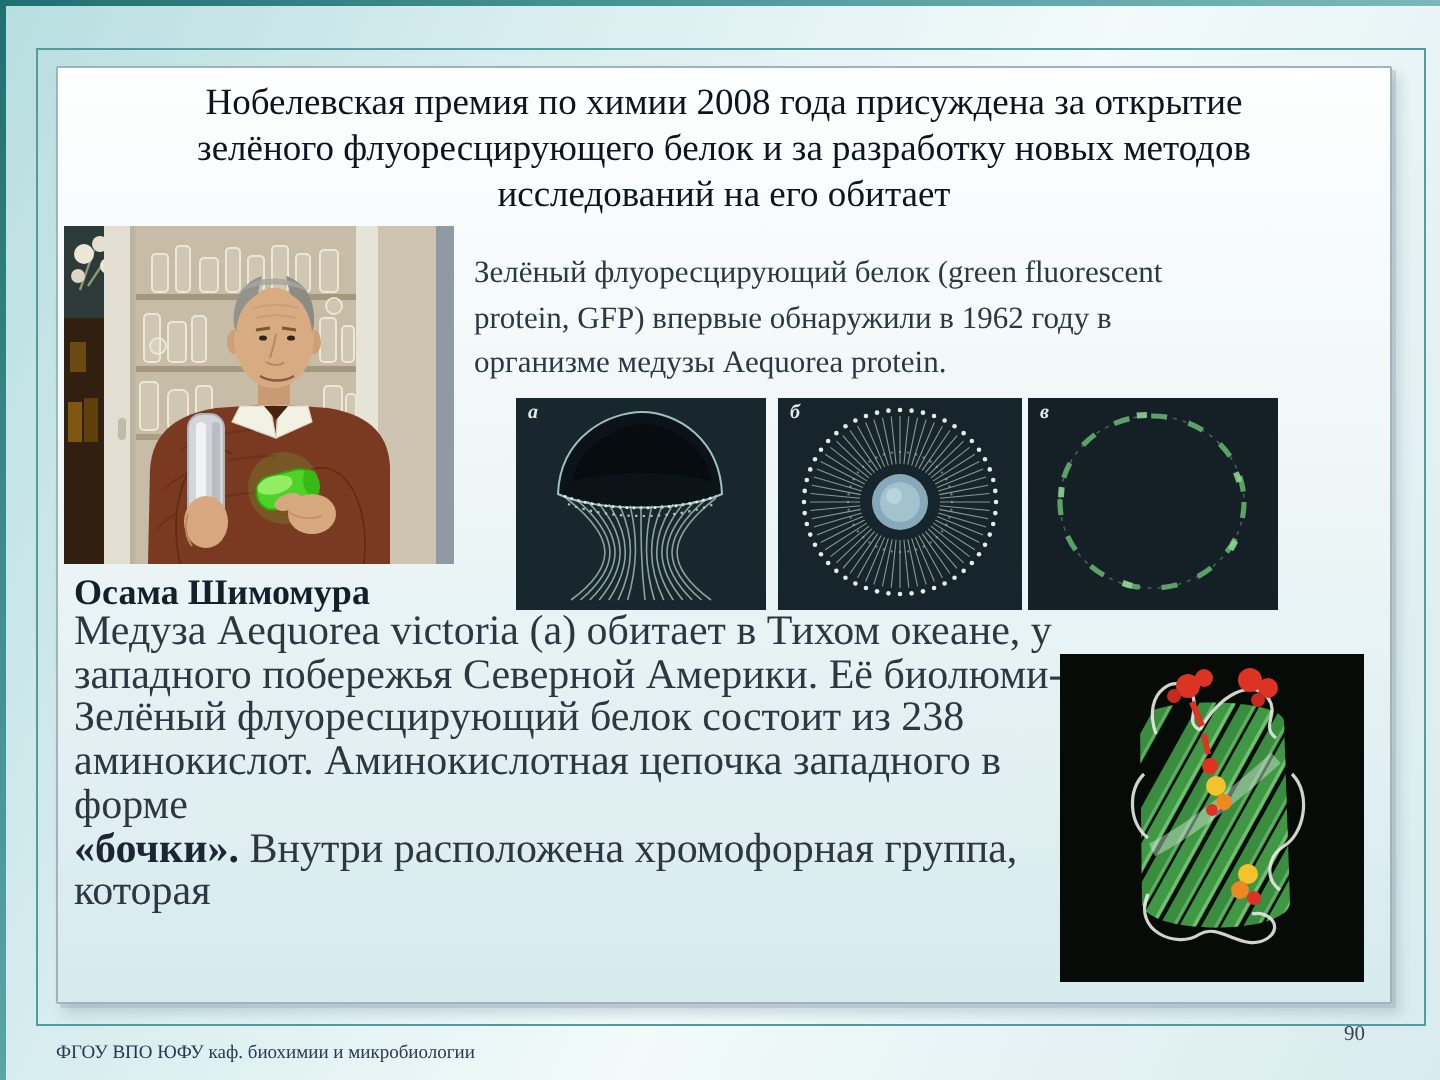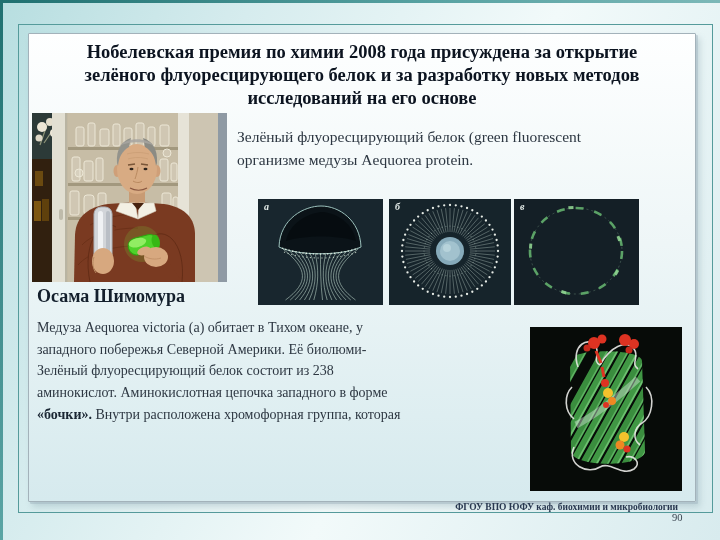--- a/index.html
+++ b/index.html
@@ -10,53 +10,53 @@
     background:linear-gradient(90deg,#1f7070,#57a2a2 60%,#7cb8b8);}
   .edge-left{position:absolute;top:0;left:0;width:3px;height:540px;
     background:linear-gradient(180deg,#1f7070,#5ba5a5);}
   .outer-frame{position:absolute;left:18px;top:24px;width:693px;height:487px;
     border:1px solid #559b9b;}
   .content-box{position:absolute;left:28px;top:33px;width:666px;height:467px;
     border:1px solid #a3b2ba;border-radius:1px;
     background:linear-gradient(180deg,#feffff 0%,#eef6f7 45%,#d6eaee 100%);
     box-shadow:2px 2px 0 rgba(160,180,190,.45),4px 5px 6px rgba(120,150,160,.3);}
   .title{position:absolute;top:7px;left:0;width:100%;text-align:center;
-    font-weight:bold;font-size:18.5px;line-height:23.2px;color:#0c1420;}
+    font-weight:normal;font-size:18.5px;line-height:23.2px;color:#0c1420;}
   .photo{position:absolute;left:3px;top:79px;width:195px;height:169px;}
   .caption{position:absolute;left:8px;top:252px;font-size:18px;font-weight:bold;color:#131f2c;}
   .intro{position:absolute;left:208px;top:92px;font-size:15.5px;line-height:22.6px;color:#2d3742;}
   .fig{position:absolute;top:165px;height:106px;}
   .fig svg{width:100%;height:100%;display:block;}
   .fig-a{left:229px;width:125px;}
   .fig-b{left:360px;width:122px;}
   .fig-c{left:485px;width:125px;}
   .fig-label{position:absolute;top:2px;left:6px;font-size:10px;font-style:italic;
     font-weight:bold;color:#e2eae7;}
-  .body-par{position:absolute;left:8px;top:283px;width:505px;font-size:14px;
+  .body-par{position:absolute;left:8px;top:271px;width:505px;font-size:21px;
     line-height:21.7px;color:#2d3742;}
   .body-par b{color:#1a2633;}
   .barrel{position:absolute;left:501px;top:293px;width:152px;height:164px;}
-  .footer-text{position:absolute;left:28px;top:502px;width:650px;text-align:right;
-    font-size:9.5px;font-weight:bold;color:#293850;}
+  .footer-text{position:absolute;left:28px;top:522px;width:650px;text-align:left;
+    font-size:9.5px;font-weight:normal;color:#293850;}
   .page-number{position:absolute;left:672px;top:512px;font-size:10.5px;color:#39434f;}
 </style>
 </head>
 <body>
 
 <div class="slide">
   <div class="edge-top"></div>
   <div class="edge-left"></div>
   <div class="outer-frame"></div>
 
   <div class="content-box">
 
     <div class="title">
       <div>Нобелевская премия по химии 2008 года присуждена за открытие</div>
       <div>зелёного флуоресцирующего белок и за разработку новых методов</div>
-      <div>исследований на его основе</div>
+      <div>исследований на его обитает</div>
     </div>
 
     <svg class="photo" viewBox="0 0 195 169" preserveAspectRatio="none">
       <rect width="195" height="169" fill="#c3b9a2"></rect>
       <rect x="118" width="77" height="169" fill="#cdc5b2"></rect>
       <rect x="36" width="112" height="169" fill="#c7bda6"></rect>
       <rect x="36" y="34" width="112" height="3" fill="#a2987e"></rect>
       <rect x="36" y="70" width="112" height="3" fill="#a2987e"></rect>
       <rect x="36" y="104" width="112" height="3" fill="#a89e84"></rect>
       <g stroke="#ece7d6" stroke-width="1" fill="rgba(255,255,250,0.16)">
@@ -136,20 +136,21 @@
         <ellipse cx="124" cy="144" rx="12" ry="10" fill="#d7a87f"></ellipse>
         <ellipse cx="112" cy="138" rx="7" ry="4" fill="#d7a87f" transform="rotate(-20 112 138)"></ellipse>
         <path d="M112,143 C117,146 123,147 129,145" stroke="#c4936a" stroke-width="1" fill="none"></path>
       </g>
     </svg>
 
     <div class="caption">Осама Шимомура</div>
 
     <div class="intro">
       <div>Зелёный флуоресцирующий белок (green fluorescent</div>
+      <div>protein, GFP) впервые обнаружили в 1962 году в</div>
       <div>организме медузы Aequorea protein.</div>
     </div>
 
     <div class="fig fig-a">
       <svg viewBox="0 0 125 106" preserveAspectRatio="none">
         <rect width="125" height="106" fill="#18262e"></rect>
         <path d="M21,48 C22,19 47,7 63,7 C81,7 102,21 103,48 C84,57 40,57 21,48 Z" fill="#0b1318" stroke="#9cc2bd" stroke-width="1"></path>
         <path d="M28,42 C32,20 58,12 66,13 C84,16 96,28 98,42 C80,36 46,36 28,42 Z" fill="#060c10" opacity="0.9"></path>
         <path d="M24,49 C45,57 80,57 100,49" stroke="#e6efe4" stroke-width="1.3" stroke-dasharray="1.3 2.2" fill="none"></path>
         <path d="M26,53 C46,61 80,61 99,53" stroke="#d7e4d6" stroke-width="1.1" stroke-dasharray="1.2 2.6" fill="none" opacity="0.8"></path>

